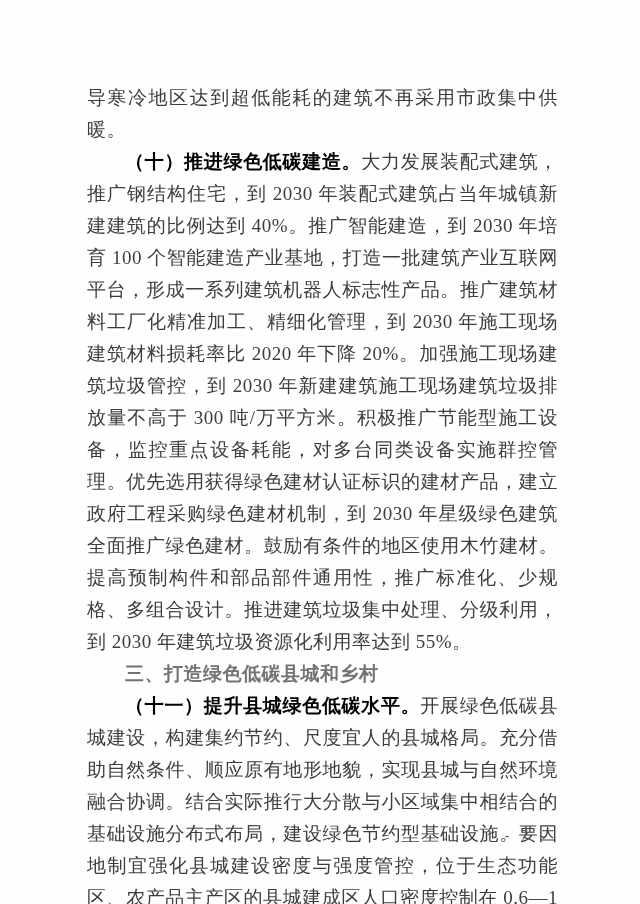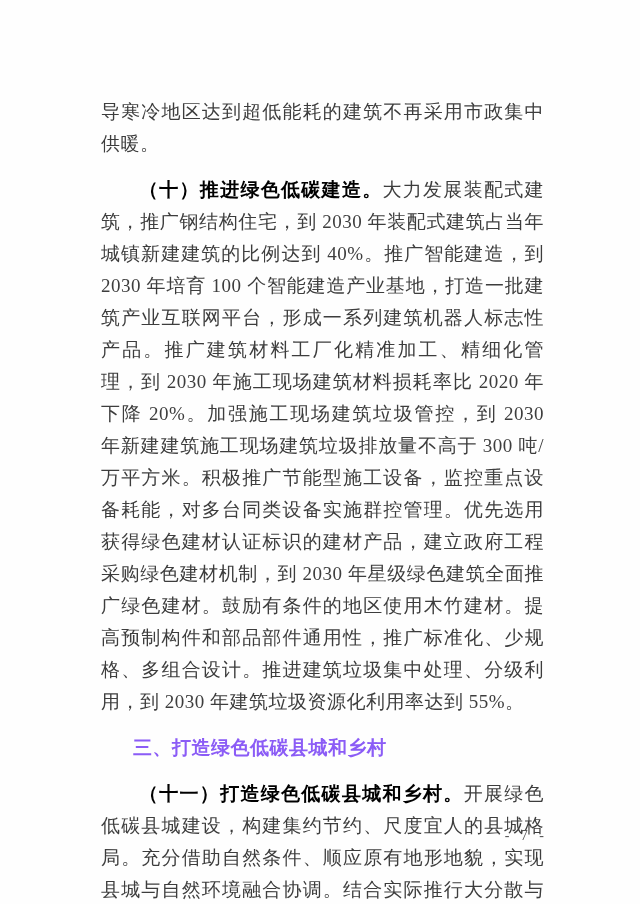--- a/index.html
+++ b/index.html
@@ -21,36 +21,36 @@
     top: 82px;
     width: 471px;
     font-size: 19px;
     line-height: 32px;
     color: #3d3d3d;
     text-align: justify;
     text-justify: inter-ideograph;
     letter-spacing: 0.5px;
   }
   .para {
-    margin: 14px;
+    margin: 0;
     word-break: break-all;
   }
   .para.indent {
     text-indent: 2em;
   }
   .lead {
     font-weight: bold;
     color: #000000;
   }
   .heading {
-    margin: 8px;
+    margin: 0;
     font-size: 19px;
     line-height: 32px;
     font-weight: bold;
-    color: #8b5cf6;
+    color: #737373;
     text-indent: 2em;
   }
   .footer {
     position: absolute;
     top: 826px;
     right: 92px;
     font-size: 14px;
     line-height: 20px;
     color: #555555;
     letter-spacing: 4px;
@@ -62,18 +62,18 @@
 
 <div class="page">
   <div class="text-block">
 
     <p class="para"><span>导寒冷地区达到超低能耗的建筑不再采用市政集中供暖。</span></p>
 
     <p class="para indent"><span class="lead">（十）推进绿色低碳建造。</span><span>大力发展装配式建筑，推广钢结构住宅，到 2030 年装配式建筑占当年城镇新建建筑的比例达到 40%。推广智能建造，到 2030 年培育 100 个智能建造产业基地，打造一批建筑产业互联网平台，形成一系列建筑机器人标志性产品。推广建筑材料工厂化精准加工、精细化管理，到 2030 年施工现场建筑材料损耗率比 2020 年下降 20%。加强施工现场建筑垃圾管控，到 2030 年新建建筑施工现场建筑垃圾排放量不高于 300 吨/万平方米。积极推广节能型施工设备，监控重点设备耗能，对多台同类设备实施群控管理。优先选用获得绿色建材认证标识的建材产品，建立政府工程采购绿色建材机制，到 2030 年星级绿色建筑全面推广绿色建材。鼓励有条件的地区使用木竹建材。提高预制构件和部品部件通用性，推广标准化、少规格、多组合设计。推进建筑垃圾集中处理、分级利用，到 2030 年建筑垃圾资源化利用率达到 55%。</span></p>
 
     <h3 class="heading">三、打造绿色低碳县城和乡村</h3>
 
-    <p class="para indent"><span class="lead">（十一）打造绿色低碳县城和乡村。</span><span>开展绿色低碳县城建设，构建集约节约、尺度宜人的县城格局。充分借助自然条件、顺应原有地形地貌，实现县城与自然环境融合协调。结合实际推行大分散与小区域集中相结合的基础设施分布式布局，建设绿色节约型基础设施。要因地制宜强化县城建设密度与强度管控，位于生态功能区、农产品主产区的县城建成区人口密度控制在 0.6—1 万人/平方公里，建筑总面积与建设用地比值控制在 0.6—0.8；建筑</span></p>
+    <p class="para indent"><span class="lead">（十一）提升县城绿色低碳水平。</span><span>开展绿色低碳县城建设，构建集约节约、尺度宜人的县城格局。充分借助自然条件、顺应原有地形地貌，实现县城与自然环境融合协调。结合实际推行大分散与小区域集中相结合的基础设施分布式布局，建设绿色节约型基础设施。要因地制宜强化县城建设密度与强度管控，位于生态功能区、农产品主产区的县城建成区人口密度控制在 0.6—1 万人/平方公里，建筑总面积与建设用地比值控制在 0.6—0.8；建筑</span></p>
 
   </div>
 
   <div class="footer">- 7 -</div>
 </div>
 
 </body></html>

